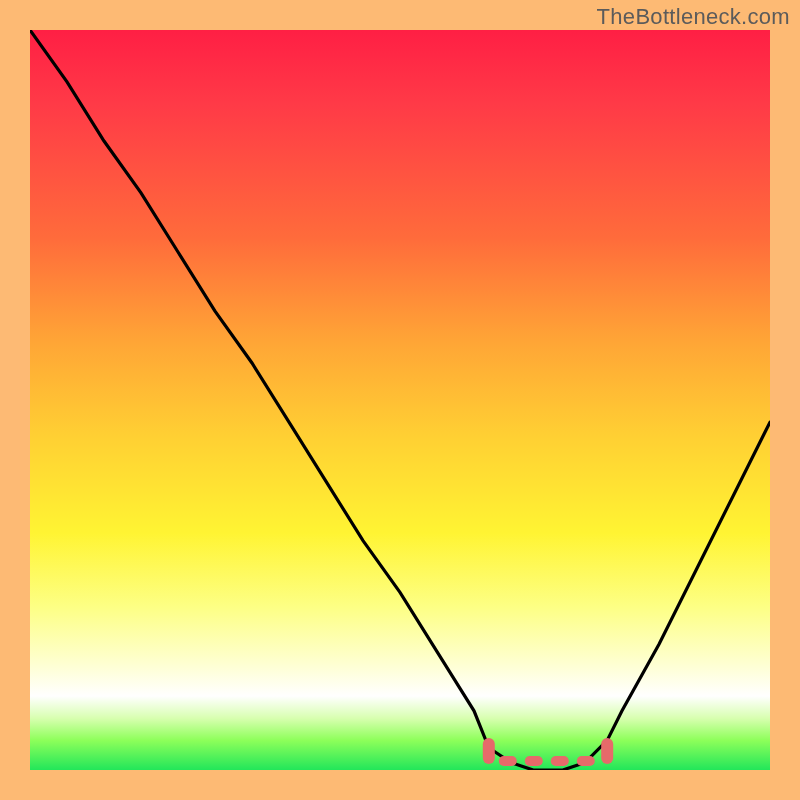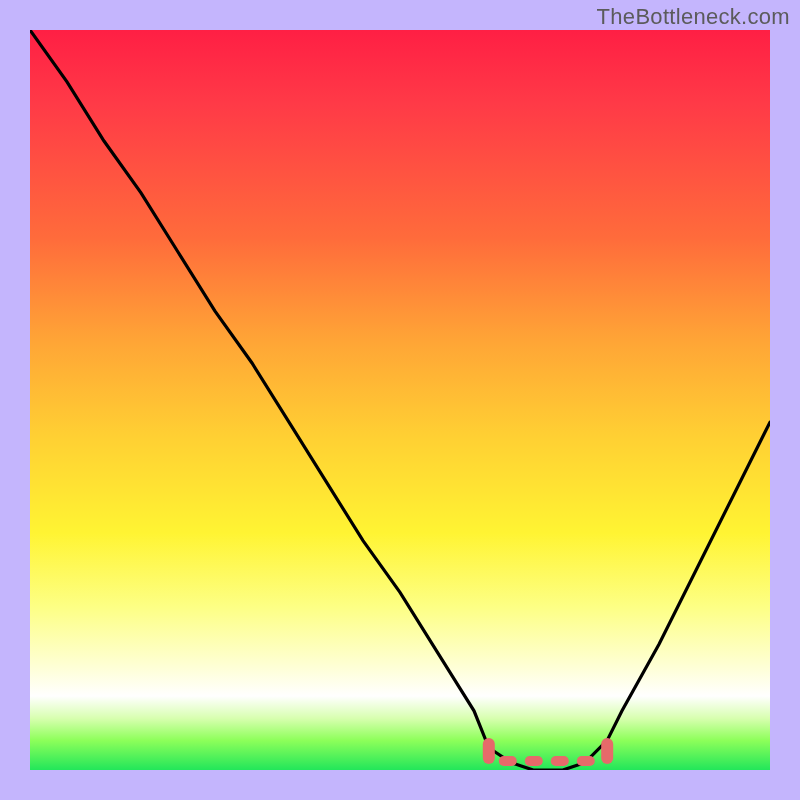--- a/index.html
+++ b/index.html
@@ -8,21 +8,21 @@
     width: 800px;
     height: 800px;
     background: #000;
     overflow: hidden;
     font-family: Arial, Helvetica, sans-serif;
   }
   .frame {
     position: relative;
     width: 800px;
     height: 800px;
-    background: #c4b5fd;
+    background: #fdba74;
   }
   .plot-area {
     position: absolute;
     left: 30px;
     top: 30px;
     width: 740px;
     height: 740px;
     
     background: linear-gradient(to bottom,
       #ff1f44 0%,

